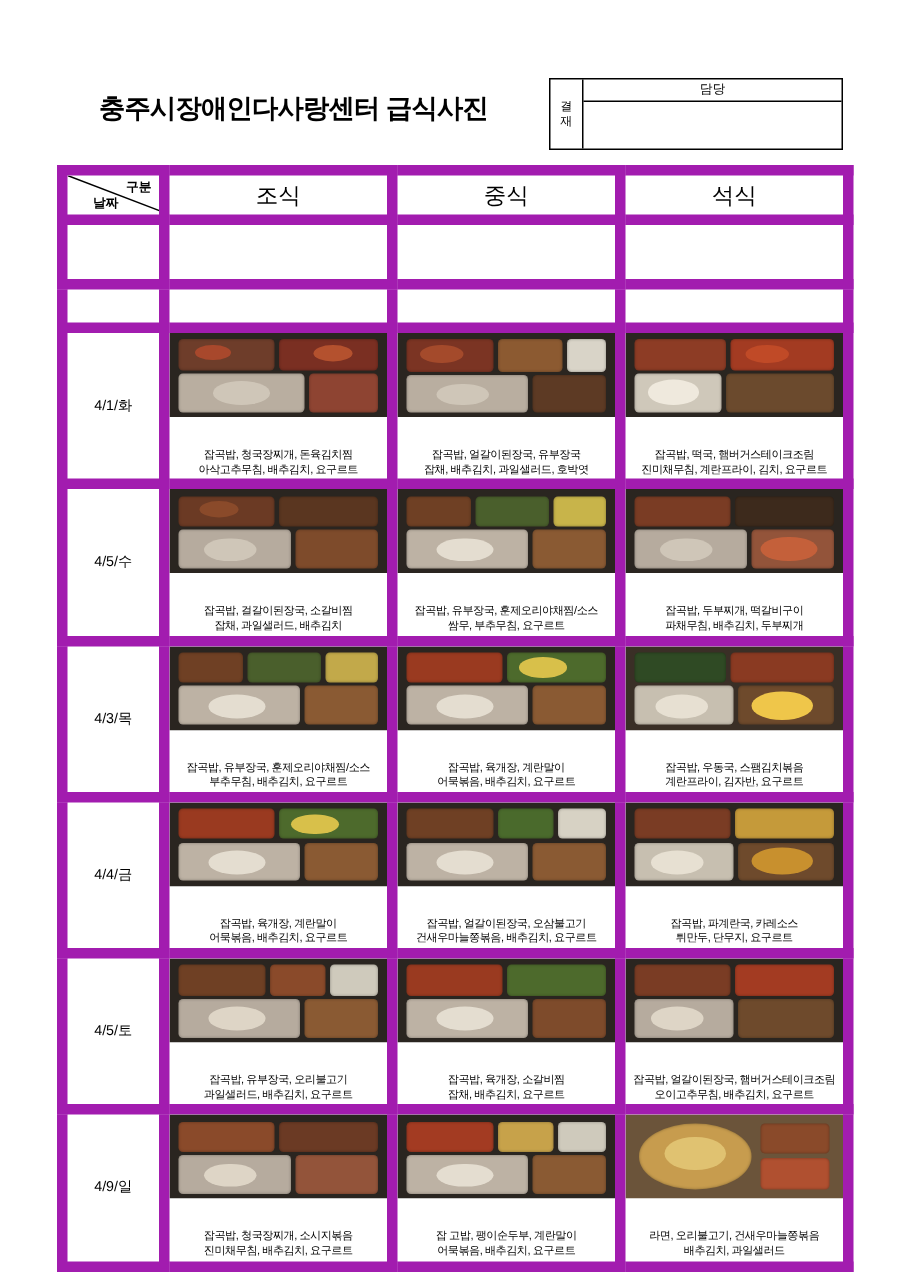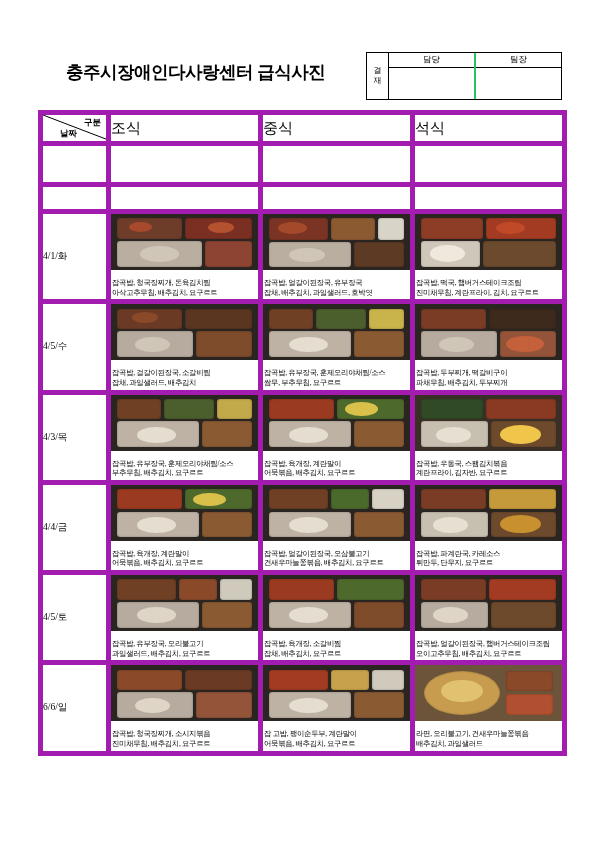--- a/index.html
+++ b/index.html
@@ -59,21 +59,21 @@
     justify-content: center;
     font-size: 8px;
     line-height: 1.25;
   }
   .approval-cols {
     flex: 1;
     display: flex;
   }
   .approval-col {
     flex: 1;
-    border-right: 2px solid #22c55e;
+    border-right: 5px solid #22c55e;
     box-sizing: border-box;
     display: flex;
     flex-direction: column;
   }
   .approval-col:last-child { border-right: none; }
   .approval-col .head {
     height: 14px;
     border-bottom: 1px solid #000;
     display: flex;
     align-items: center;
@@ -85,25 +85,24 @@
   
   table.menu {
     position: absolute;
     left: 38px;
     top: 110px;
     width: 524px;
     border-collapse: collapse;
     table-layout: fixed;
   }
   table.menu td, table.menu th {
-    border: 5px solid #a21caf;
+    border: 7px solid #a21caf;
     padding: 0;
     vertical-align: middle;
-    text-align: left;
-    font-family: Liberation Serif, serif;
+    text-align: center;
   }
   .col-date { width: 68px; }
   .col-meal { width: 152px; }
 
   .corner {
     position: relative;
     height: 26px;
     font-size: 8.5px;
   }
   .corner .diag {
@@ -149,21 +148,21 @@
   }
   .photo {
     width: 100%;
     height: 100%;
     display: block;
     position: relative;
   }
   .menu-text {
     font-size: 7.4px;
     line-height: 1.3;
-    padding: 8px 1px 2px 1px;
+    padding: 20px 1px 2px 1px;
     letter-spacing: -0.3px;
     white-space: pre-line;
   }
   .empty-cell { }
 
   
   .tray {
     position: absolute;
     inset: 0;
     background: #2a2520;
@@ -190,24 +189,20 @@
     <div class="approval">
       <div class="approval-label">
         <span>결</span>
         <span>재</span>
       </div>
       <div class="approval-cols">
         <div class="approval-col">
           <div class="head">담당</div>
           <div class="body"></div>
         </div>
-        <div class="approval-col">
-          <div class="head">팀장</div>
-          <div class="body"></div>
-        </div>
       </div>
     </div>
   </div>
 
   <table class="menu">
     <colgroup>
       <col class="col-date">
       <col class="col-meal">
       <col class="col-meal">
       <col class="col-meal">
@@ -497,21 +492,21 @@
                 <div class="food" style="left:12%;top:58%;width:24%;height:28%;background:#ded5c6"></div>
               </div>
             </div>
           </div>
           <div class="menu-text">잡곡밥, 얼갈이된장국, 햄버거스테이크조림
 오이고추무침, 배추김치, 요구르트</div>
         </td>
       </tr>
 
       <tr>
-        <td class="date-cell">6/6/일</td>
+        <td class="date-cell">4/9/일</td>
         <td class="photo-cell">
           <div class="photo-wrap">
             <div class="photo">
               <div class="tray">
                 <div class="plate" style="left:4%;top:8%;width:44%;height:36%;background:#8a4a2a"></div>
                 <div class="plate" style="left:50%;top:8%;width:46%;height:36%;background:#6b3a24"></div>
                 <div class="plate" style="left:4%;top:48%;width:52%;height:46%;background:#b6ab9e"></div>
                 <div class="plate" style="left:58%;top:48%;width:38%;height:46%;background:#93543a"></div>
                 <div class="food" style="left:16%;top:58%;width:24%;height:28%;background:#ded5c6"></div>
               </div>

